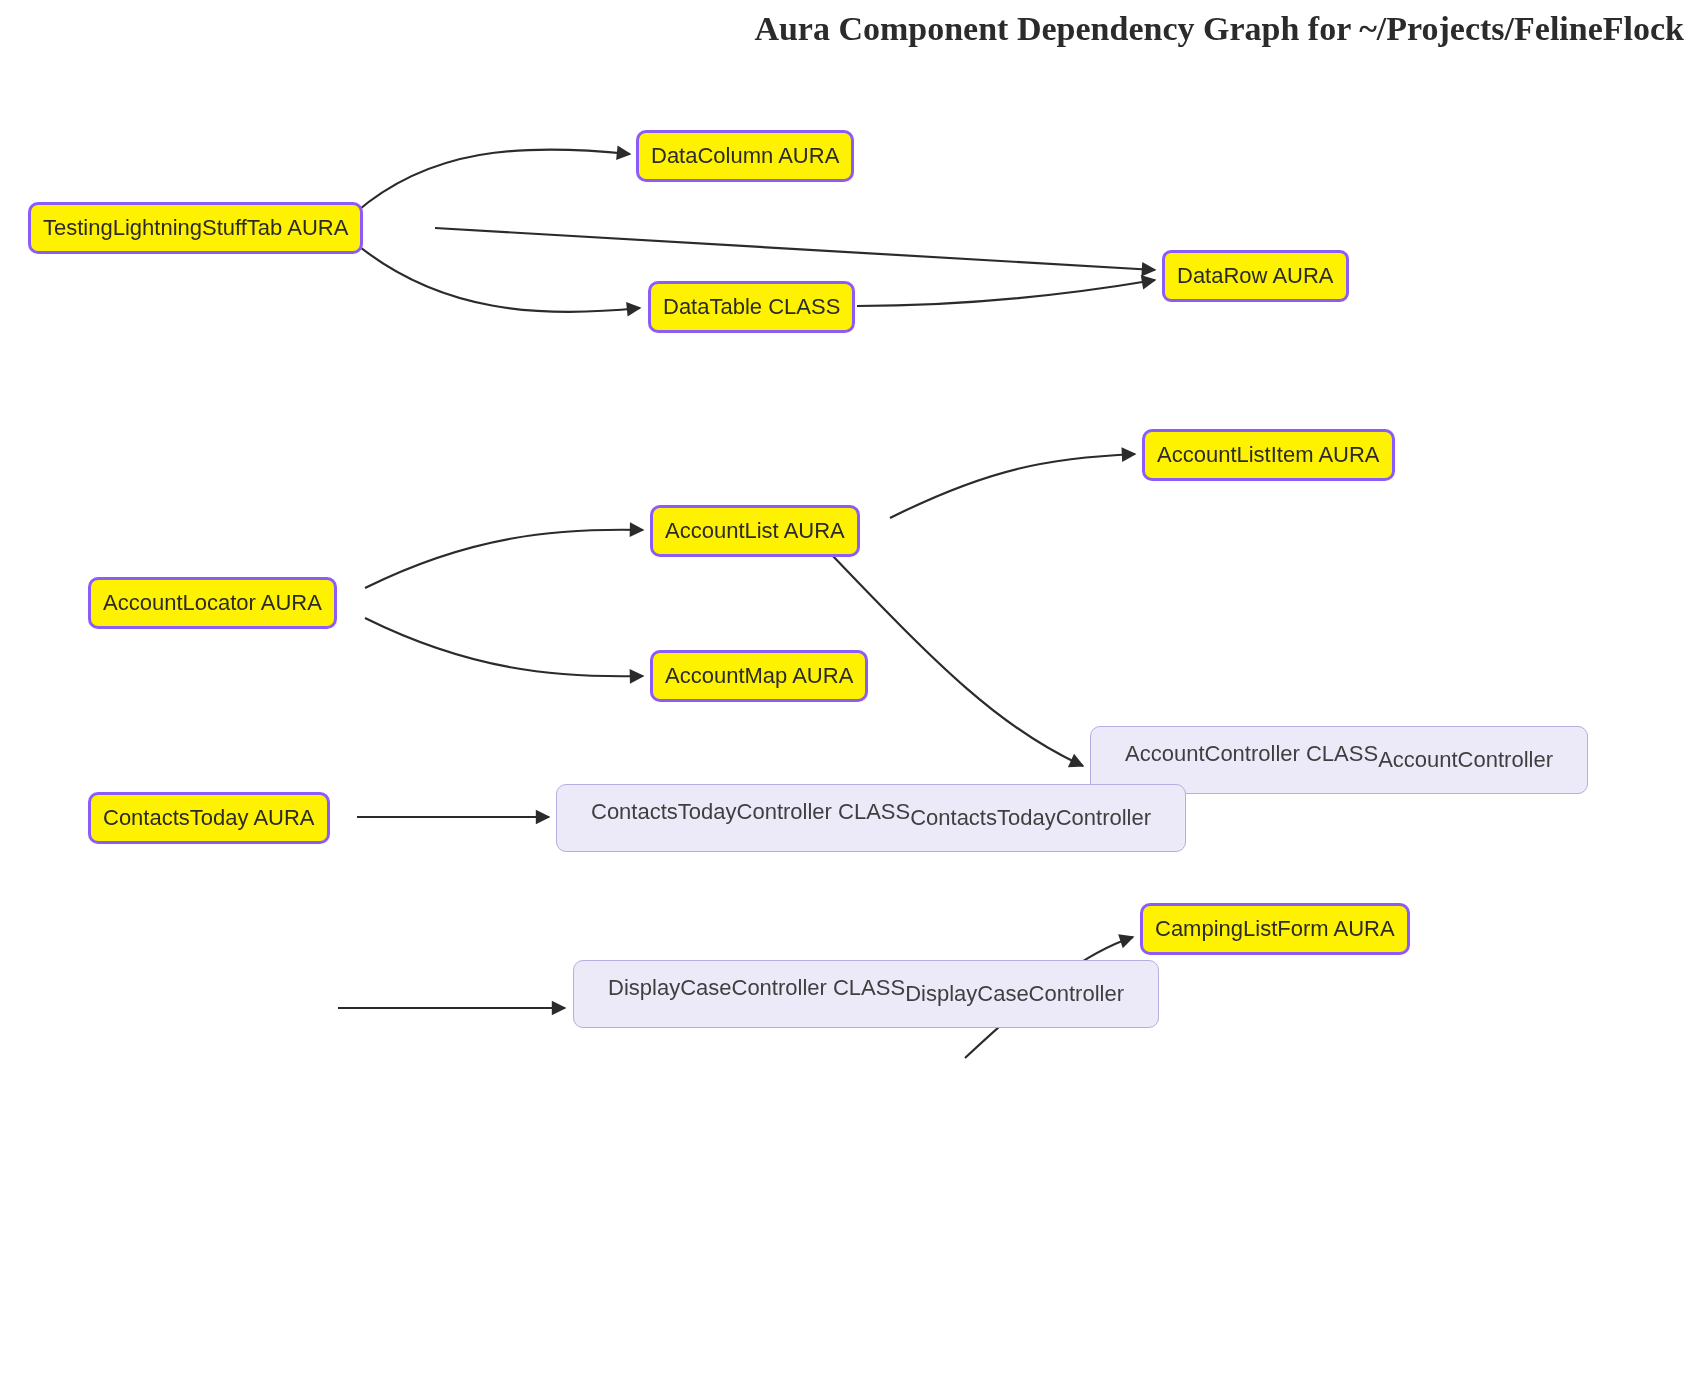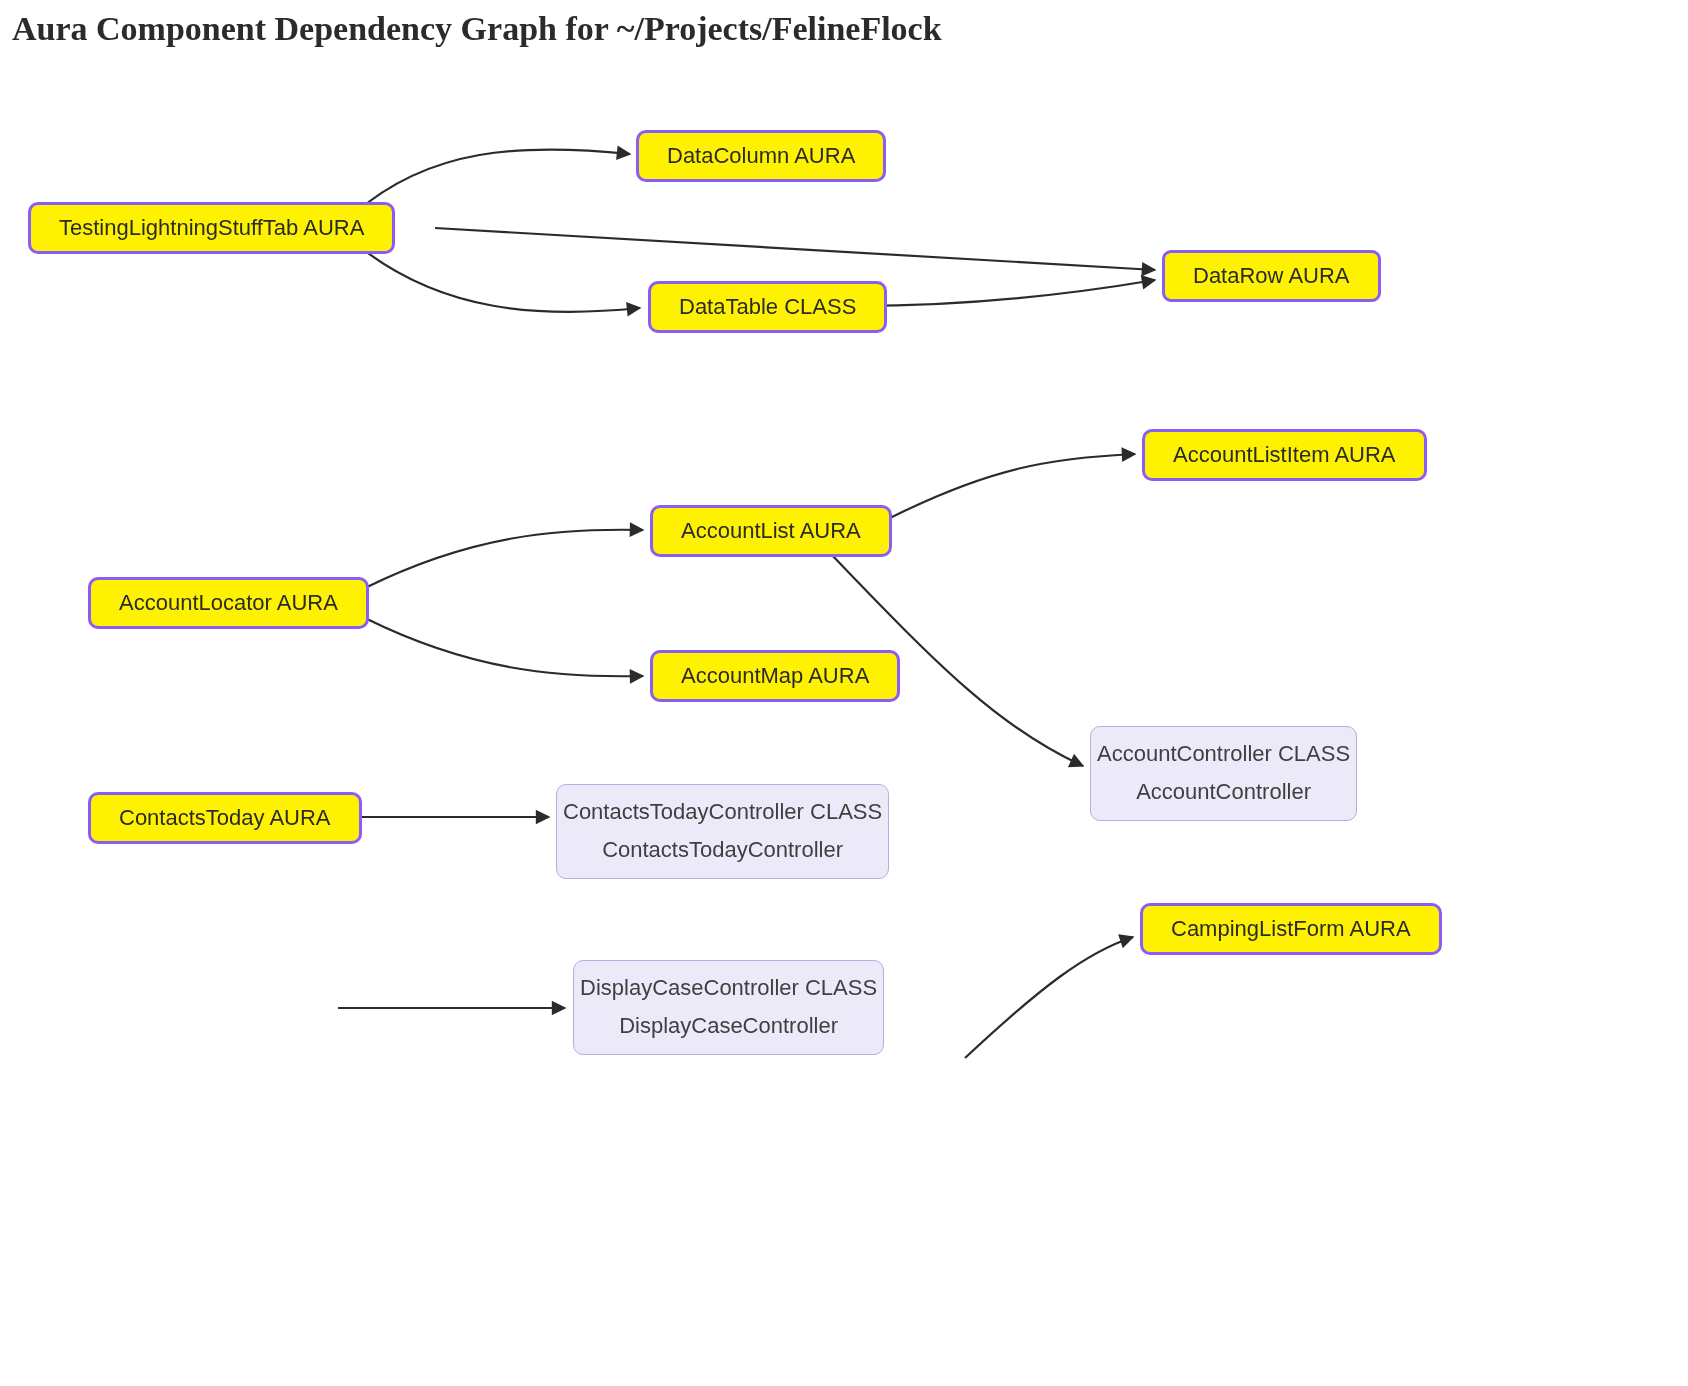--- a/index.html
+++ b/index.html
@@ -7,58 +7,59 @@
     padding: 0;
     background: #ffffff;
     font-family: "Trebuchet MS", "Lucida Sans Unicode", "Lucida Grande", sans-serif;
     color: #2b2b2b;
   }
   h2.title {
     font-family: "Times New Roman", serif;
     font-weight: bold;
     font-size: 34px;
     margin: 10px 4px 0 12px;
+    text-align: right;
   }
   .canvas {
     position: relative;
     width: 1680px;
     height: 1380px;
     box-sizing: border-box;
   }
   svg.edges {
     position: absolute;
     left: 0; top: 0;
     width: 1680px;
     height: 1380px;
     pointer-events: none;
   }
   .node {
     position: absolute;
     display: inline-flex;
     align-items: center;
     justify-content: center;
     border-radius: 10px;
-    padding: 10px 28px;
+    padding: 10px 12px;
     font-size: 22px;
     line-height: 1.2;
     white-space: nowrap;
     box-sizing: border-box;
   }
   .node.aura {
     background: #fff200;
     border: 3px solid #8b5cf6;
     color: #2b2b2b;
     font-weight: 500;
   }
   .node.class {
     background: #ece9f8;
     border: 1px solid #b6aee0;
     color: #3f3f3f;
-    flex-direction: column;
-    padding: 14px 6px;
+    flex-direction: row;
+    padding: 14px 34px;
   }
   .node.class .cls-title {
     margin-bottom: 12px;
   }
   .edge-path {
     fill: none;
     stroke: #2b2b2b;
     stroke-width: 2.2;
   }
 </style>

